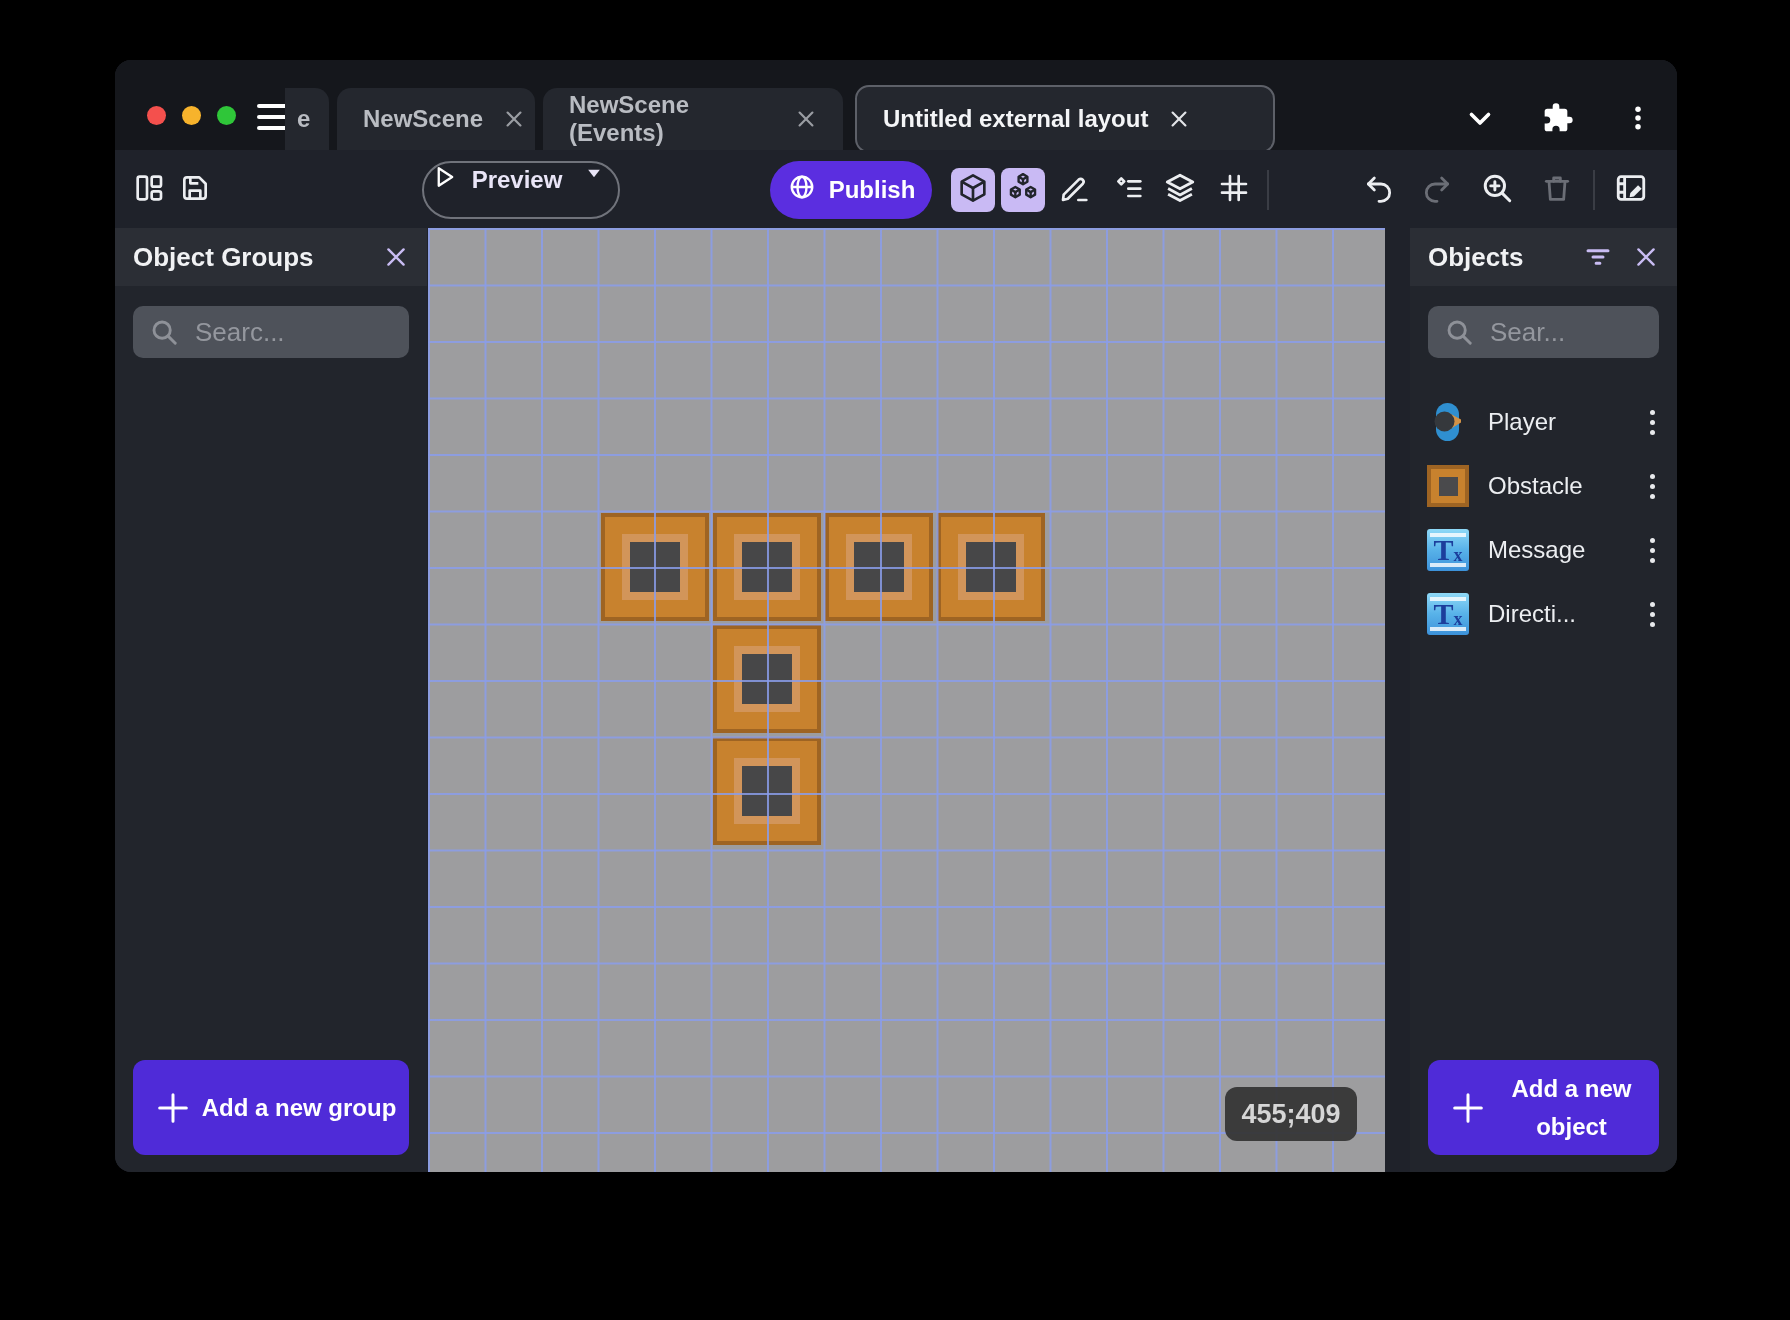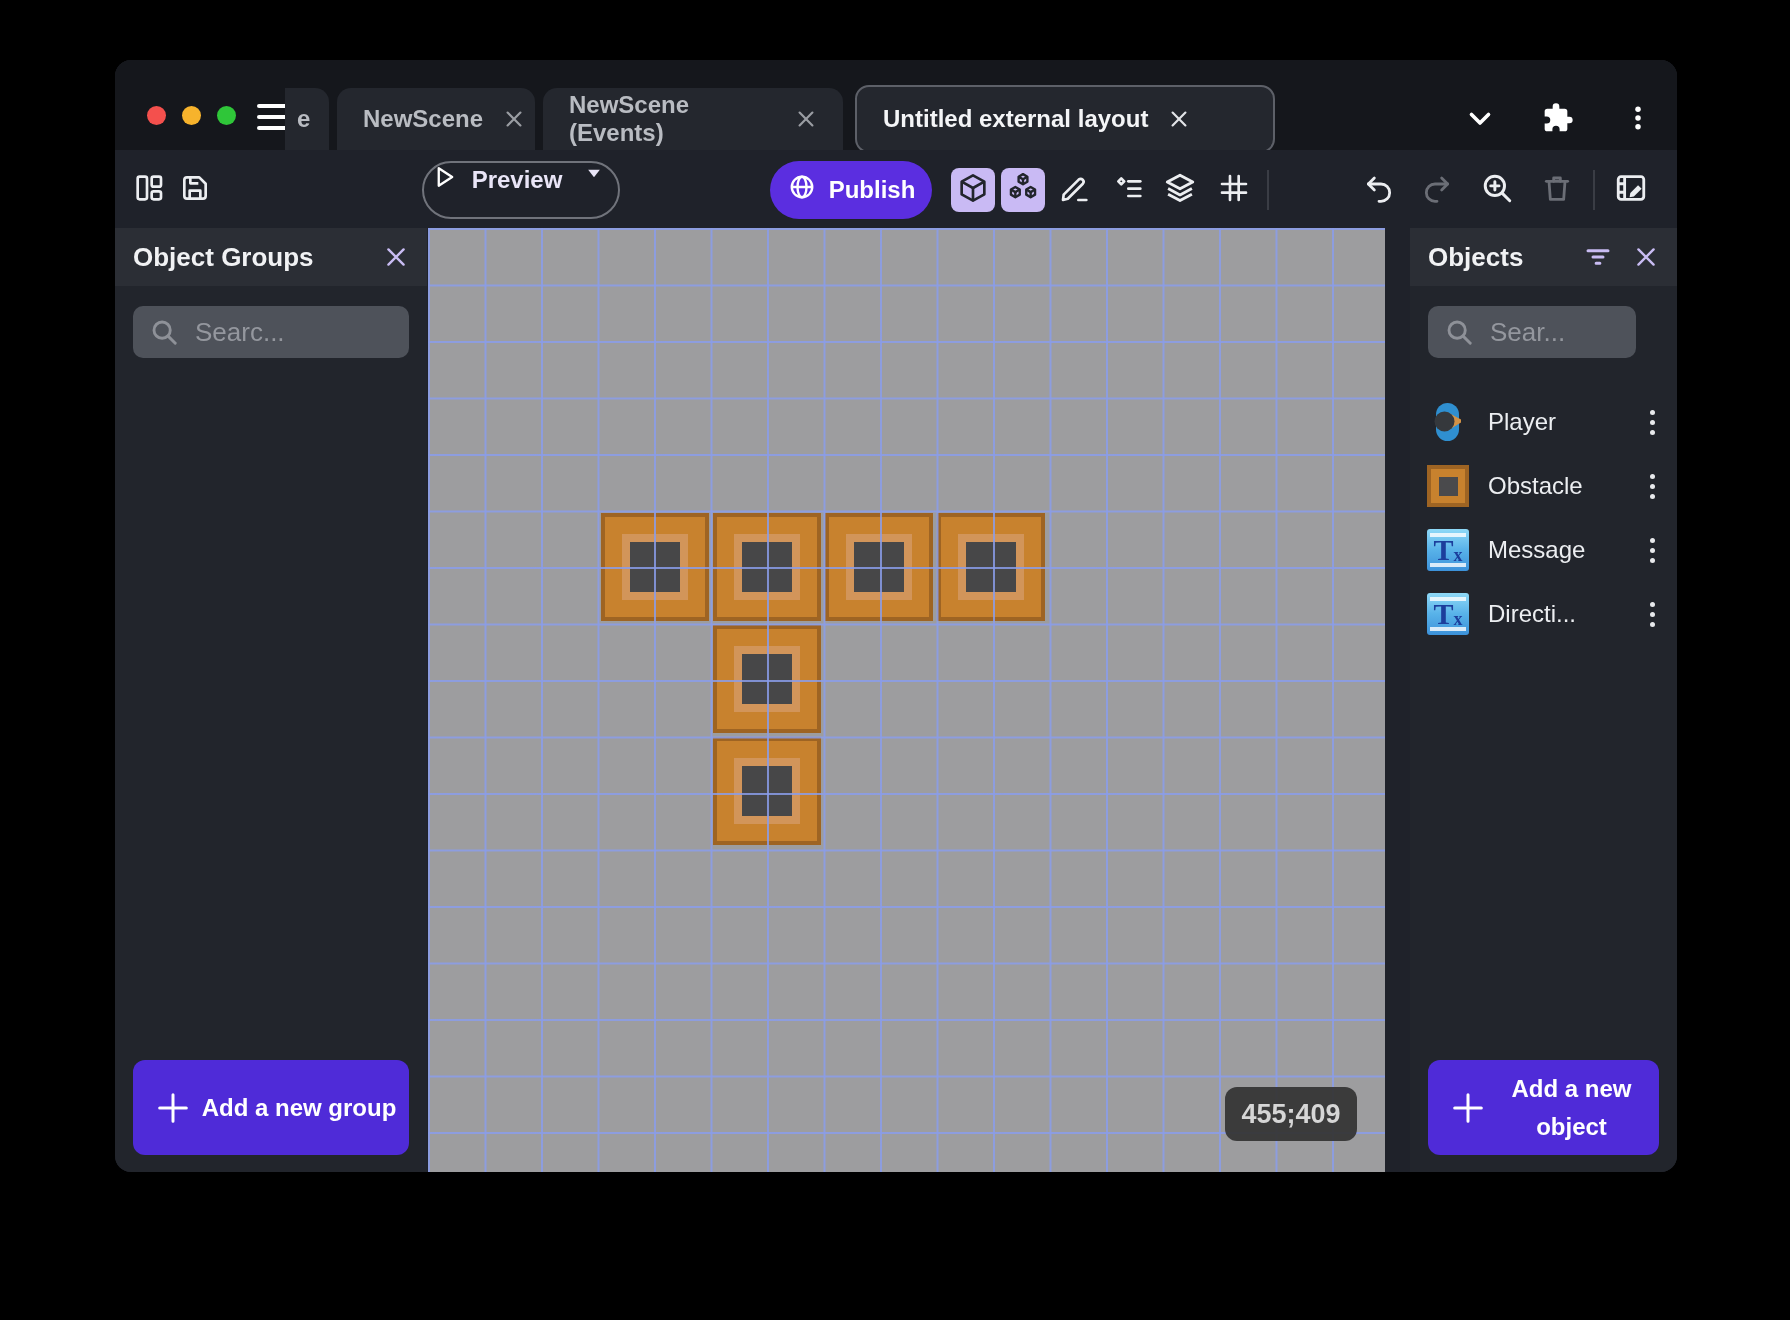--- a/index.html
+++ b/index.html
@@ -58,21 +58,21 @@
   .panel-left{left:0;width:312px;}
   .panel-right{left:1295px;width:267px;}
   .panel-header{height:58px;background:#2b2e35;display:flex;align-items:center;
     padding:0 18px;gap:20px;}
   .panel-title{flex:1;color:#f1f2f4;font-size:26px;font-weight:700;}
   .panel-hicon{display:flex;color:#c9bcf3;cursor:pointer;}
 
   .search{position:absolute;top:78px;left:18px;height:52px;border-radius:10px;
     background:#4e525a;display:flex;align-items:center;padding:0 16px;gap:14px;box-sizing:border-box;}
   .panel-left .search{width:276px;}
-  .panel-right .search{width:208px;}
+  .panel-right .search{width:231px;}
   .search svg{color:#8e9198;flex:none;}
   .search input{background:transparent;border:none;outline:none;flex:1;min-width:0;
     color:#e8e9ec;font-size:26px;font-family:"Liberation Sans",sans-serif;}
   .search input::placeholder{color:#94979e;}
 
   .obj-row{position:absolute;left:0;right:0;height:64px;display:flex;align-items:center;
     padding:0 14px 0 16px;gap:18px;cursor:pointer;box-sizing:border-box;}
   .obj-label{flex:1;color:#eceef1;font-size:24px;white-space:nowrap;overflow:hidden;}
   .kebab{width:22px;display:flex;flex-direction:column;align-items:center;gap:5px;cursor:pointer;}
   .kebab i{width:5px;height:5px;border-radius:50%;background:#e8e9ec;}

